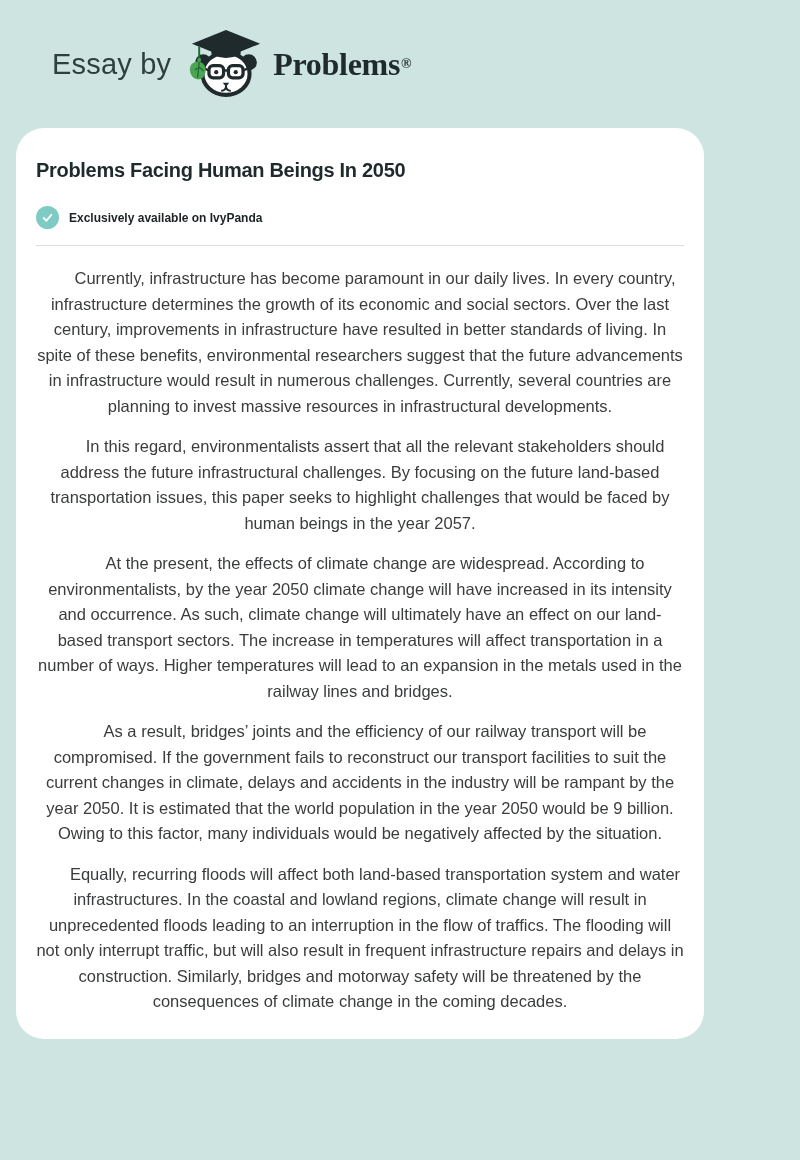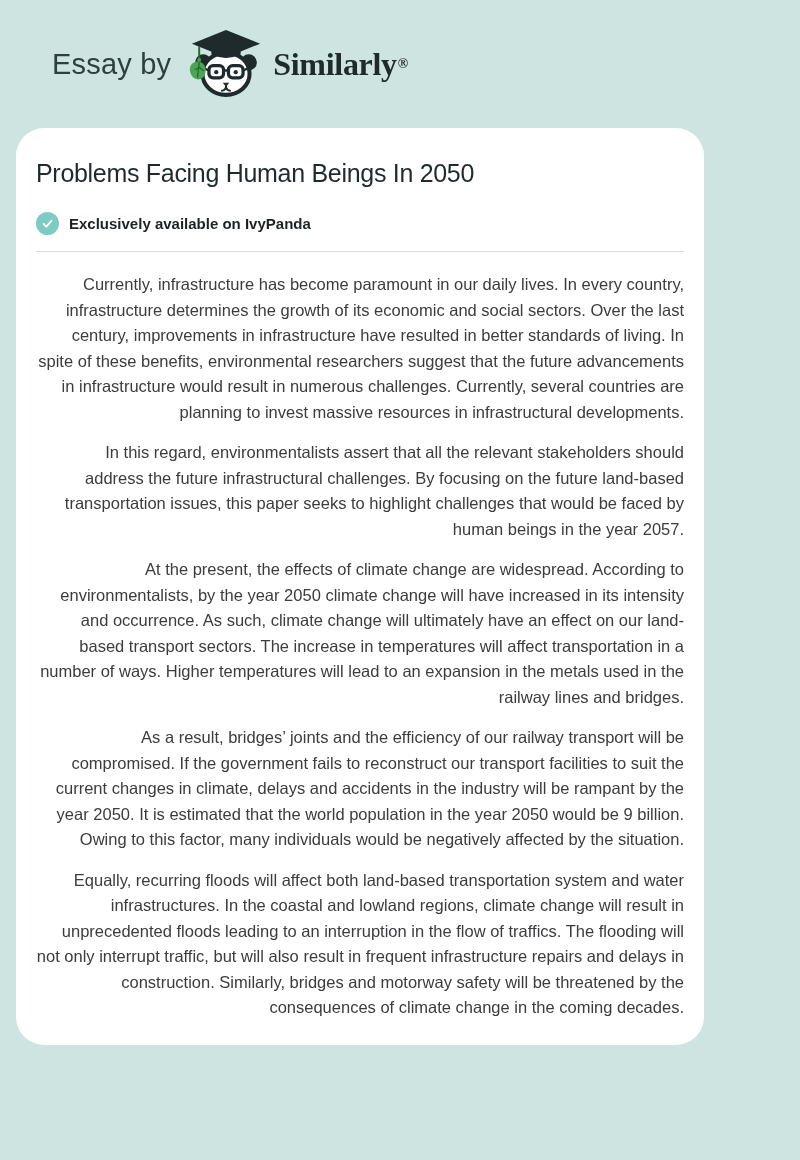--- a/index.html
+++ b/index.html
@@ -60,59 +60,59 @@
   .card {
     width: 688px;
     margin: 0 auto;
     background: #ffffff;
     border-radius: 28px;
     box-sizing: border-box;
     padding: 30px 20px 24px;
   }
   .card h1 {
     margin: 0 0 24px;
-    font-size: 25px;
+    font-size: 20px;
     line-height: 1.2;
-    font-weight: 400;
+    font-weight: 700;
     color: #1f2a2c;
     letter-spacing: -0.3px;
   }
   .badge {
     display: flex;
     align-items: center;
     margin: 0 0 16px;
   }
   .badge-check {
     width: 23px;
     height: 23px;
     border-radius: 50%;
     background: #7ecbc3;
     flex: 0 0 auto;
     display: flex;
     align-items: center;
     justify-content: center;
   }
   .badge-text {
     margin-left: 10px;
-    font-size: 15px;
+    font-size: 12px;
     font-weight: 700;
     color: #1d2324;
   }
   .divider {
     height: 1px;
     background: #d9dddc;
     margin: 0 0 20px;
   }
   .essay p {
     margin: 0 0 15px;
     font-size: 16.5px;
     line-height: 25.5px;
     color: #3a3c3d;
     text-indent: 30px;
-    text-align: right;
+    text-align: center;
   }
   .essay p:last-child {
     margin-bottom: 0;
   }
 </style>
 </head>
 <body>
 
 <div class="page">
 
@@ -138,21 +138,21 @@
 
           <path d="M30 26 h36 v10 q-18 9 -36 0 z" fill="#1e2a2c"></path>
           <polygon points="48,6 90,23 48,40 6,23" fill="#1e2a2c"></polygon>
 
           <path d="M15 27 v15" stroke="#1e6b33" stroke-width="2.4" stroke-linecap="round"></path>
           <circle cx="15" cy="43" r="2.4" fill="#4da453"></circle>
           <path d="M15 45 C 5 44, 1 53, 5 61 C 9 69, 19 69, 22 61 C 25 53, 21 47, 15 45 Z" fill="#4da453"></path>
           <path d="M15 46 L13 64 M15 52 l-5 3 M15 52 l5 4" stroke="#1e6b33" stroke-width="1.6" stroke-linecap="round" fill="none"></path>
         </svg>
       </span>
-      <span class="brand-name">Similarly</span>
+      <span class="brand-name">Problems</span>
         <span class="brand-reg">®</span>
     </div>
   </div>
 
   <div class="card">
     <h1>Problems Facing Human Beings In 2050</h1>
 
     <div class="badge">
       <span class="badge-check">
         <svg width="13" height="13" viewBox="0 0 24 24" aria-hidden="true">

